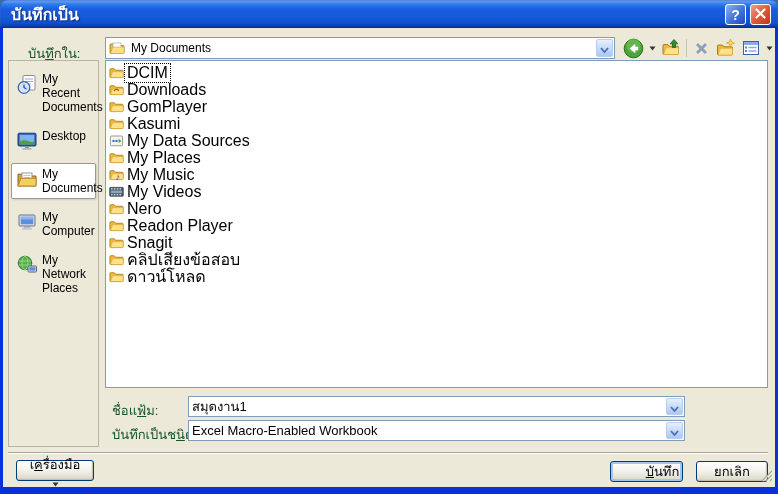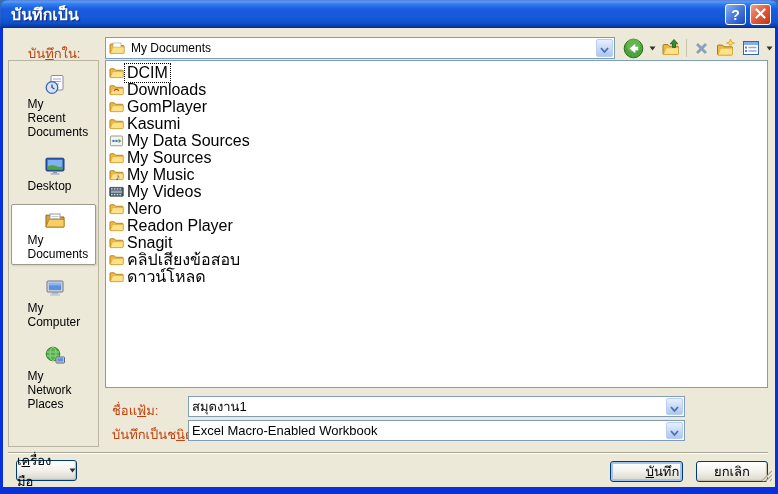--- a/index.html
+++ b/index.html
@@ -31,21 +31,21 @@
   .tb-help { background:linear-gradient(135deg,#8CB2F5 0%,#4272D8 55%,#1C4BBE 100%); color:#fff; font-weight:bold; font-size:14px; }
   .tb-close { background:linear-gradient(135deg,#F0A088 0%,#E05A3A 50%,#C03418 100%); }
 
   
   .dlg-body {
     position:absolute; left:3px; top:28px; width:772px; height:459px;
     background:#ECE9D8;
   }
 
   
-  .lbl { font-size:13px; color:#c2410c; white-space:nowrap; }
+  .lbl { font-size:13px; color:#14532d; white-space:nowrap; }
   .u { text-decoration:underline; }
   .savein-label { position:absolute; left:25px; top:15px; }
   .savein-combo {
     position:absolute; left:102px; top:9px; width:510px; height:22px;
     background:#fff; border:1px solid #7F9DB9; display:flex; align-items:center; cursor:pointer;
   }
   .savein-combo .cicon { margin-left:3px; display:flex; }
   .savein-combo .ctext { margin-left:6px; font-size:12px; }
   .combo-btn {
     position:absolute; right:1px; top:1px; width:17px; height:18px; border-radius:2px;
@@ -54,21 +54,21 @@
   }
   .toolbar { position:absolute; left:620px; top:8px; height:24px; display:flex; align-items:center; gap:5px; }
   .tool { display:flex; align-items:center; justify-content:center; cursor:pointer; }
   .tool-sep { width:1px; height:18px; background:#C6C3B0; }
 
   
   .places {
     position:absolute; left:5px; top:32px; width:91px; height:387px;
     border:1px solid #B9B5A2; background:#ECE9D8; padding-top:7px;
   }
-  .place { display:flex; align-items:center; padding:3px 2px 3px 4px; margin:0 2px 7px 2px; cursor:pointer; border:1px solid transparent; border-radius:2px;flex-direction:column; }
+  .place { display:flex; align-items:flex-start; padding:3px 2px 3px 4px; margin:0 2px 7px 2px; cursor:pointer; border:1px solid transparent; border-radius:2px; }
   .place.selected { background:#fff; border:1px solid #9C9A8C; box-shadow:1px 1px 2px rgba(0,0,0,.12); }
   .place-icon { flex:0 0 24px; display:flex; margin-top:1px; }
   .place-label { font-size:12px; line-height:14px; padding-left:2px; width:58px; }
 
   
   .filelist {
     position:absolute; left:102px; top:32px; width:663px; height:328px;
     background:#fff; border:1px solid #7F9DB9; padding:3px 2px; overflow:hidden;
   }
   .file-item { display:flex; align-items:center; height:17px; cursor:pointer; }
@@ -94,21 +94,21 @@
     border-top:1px solid #ACA899; border-bottom:1px solid #fff; }
 
   
   .xp-btn {
     position:absolute; height:21px; border:1px solid #003C74; border-radius:3px;
     background:linear-gradient(180deg,#FFFFFF 0%,#F4F3EE 45%,#E9E7DC 70%,#D8D4C8 100%);
     box-shadow:inset -1px -1px 1px #C0BBA8;
     font-family:"Liberation Sans",sans-serif; font-size:13px; color:#000;
     display:flex; align-items:center; justify-content:center; cursor:pointer;
   }
-  .btn-tools { left:13px; top:432px; width:61px; gap:7px; }
+  .btn-tools { left:13px; top:432px; width:78px; gap:7px;flex-direction:column; }
   .btn-save { left:607px; top:433px; width:73px;
     box-shadow:inset 0 0 0 2px #A5C3F0, inset -1px -1px 1px #C0BBA8;padding-left:32px; }
   .btn-cancel { left:693px; top:433px; width:72px; }
   .dd-arrow { display:flex; }
 
   .grip { position:absolute; right:1px; bottom:1px; }
 </style>
 </head>
 <body>
 
@@ -308,21 +308,21 @@
           </span>
           <span class="file-label">My Data Sources</span>
         </div>
         <div class="file-item">
           <span class="file-icon">
             <svg width="15" height="15" viewBox="0 0 16 16">
               <path d="M1 4.8Q1 4 1.8 4L5.6 4 7.1 5.6 14.2 5.6Q15 5.6 15 6.4L15 12.6Q15 13.4 14.2 13.4L1.8 13.4Q1 13.4 1 12.6Z" fill="#EFB93F" stroke="#A87A1D" stroke-width="0.9"></path>
               <path d="M1.6 13.4 3.6 7.8Q3.8 7.1 4.6 7.1L15 7.1 15 12.6Q15 13.4 14.2 13.4Z" fill="#FFE285" stroke="#D9A83F" stroke-width="0.6"></path>
             </svg>
           </span>
-          <span class="file-label">My Sources</span>
+          <span class="file-label">My Places</span>
         </div>
         <div class="file-item">
           <span class="file-icon">
             <svg width="15" height="15" viewBox="0 0 16 16">
               <path d="M1 4.8Q1 4 1.8 4L5.6 4 7.1 5.6 14.2 5.6Q15 5.6 15 6.4L15 12.6Q15 13.4 14.2 13.4L1.8 13.4Q1 13.4 1 12.6Z" fill="#EFB93F" stroke="#A87A1D" stroke-width="0.9"></path>
               <path d="M1.6 13.4 3.6 7.8Q3.8 7.1 4.6 7.1L15 7.1 15 12.6Q15 13.4 14.2 13.4Z" fill="#FFE285" stroke="#D9A83F" stroke-width="0.6"></path>
               <text x="7" y="13.6" font-size="10" font-weight="bold" fill="#3C4BB0">♪</text>
             </svg>
           </span>
           <span class="file-label">My Music</span>

